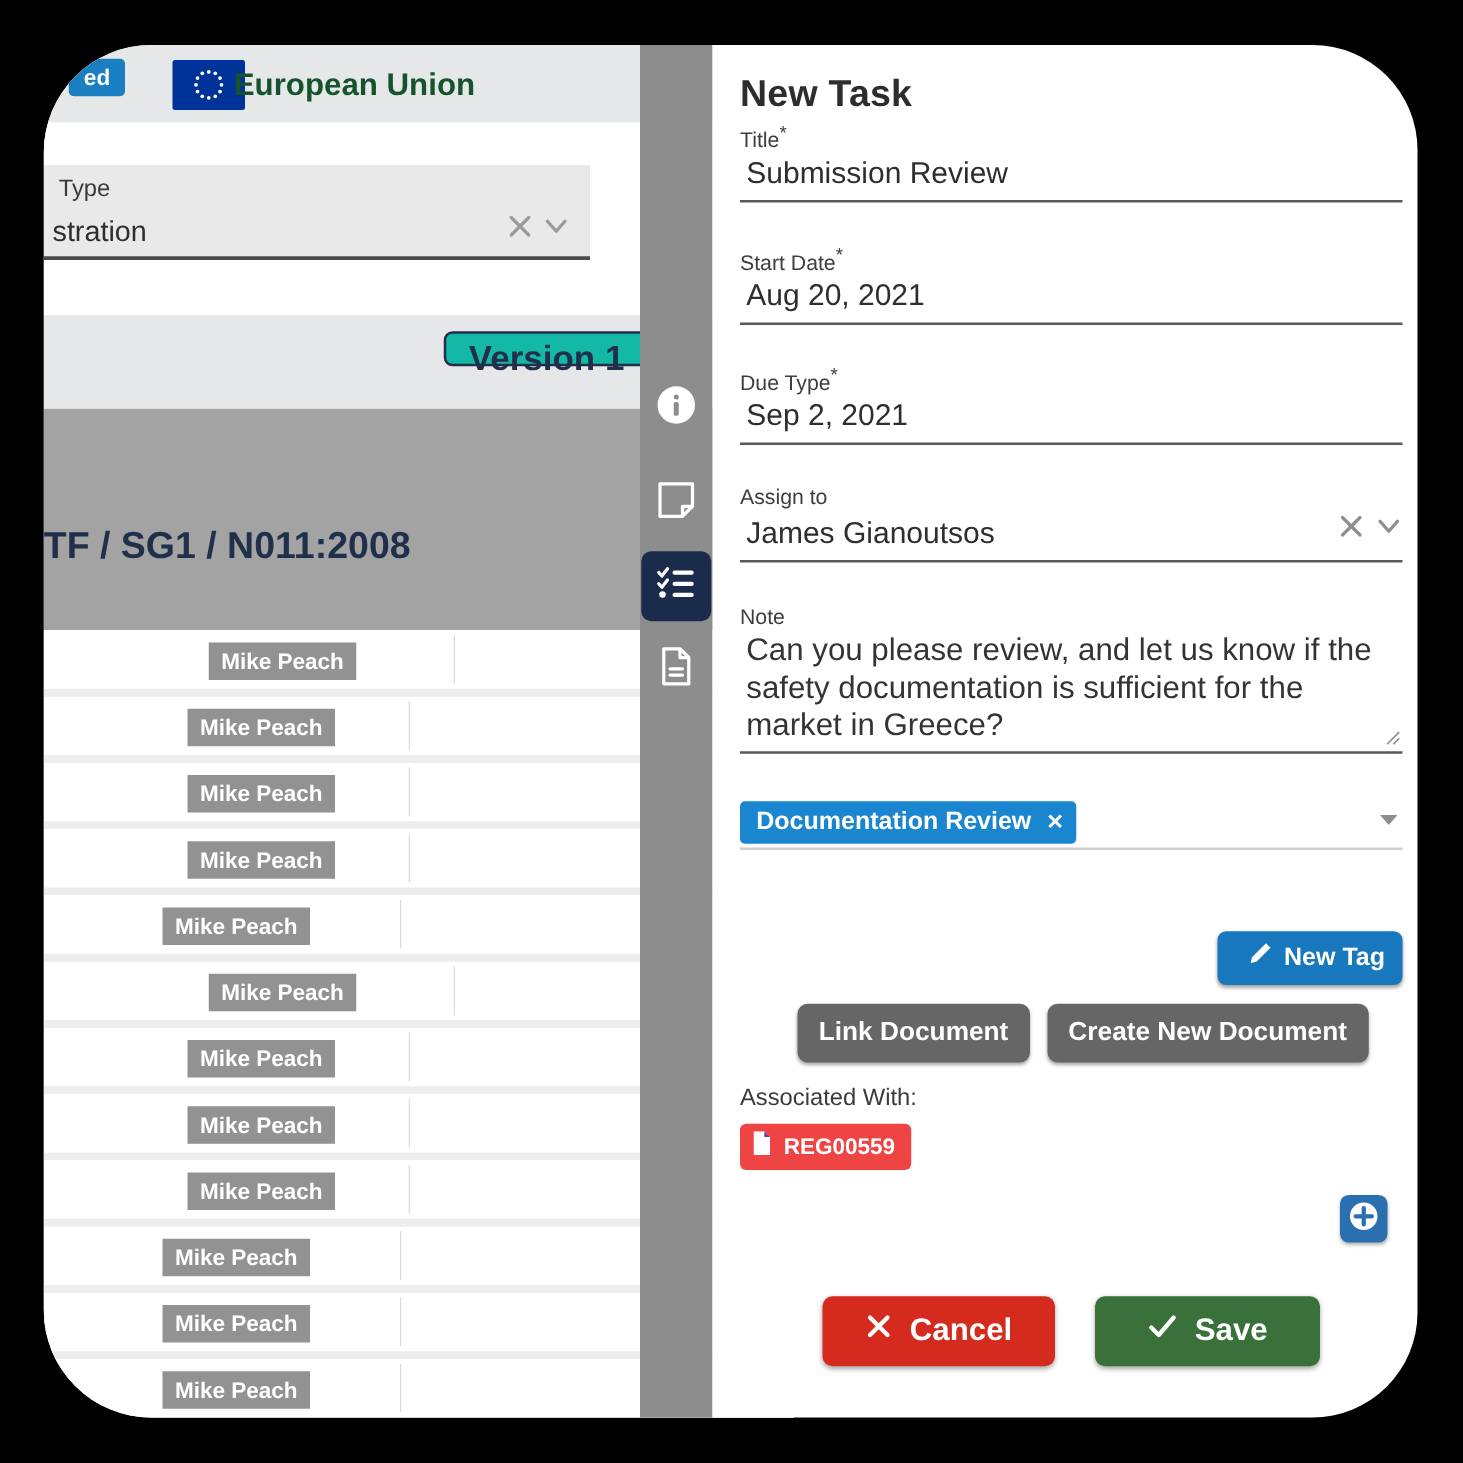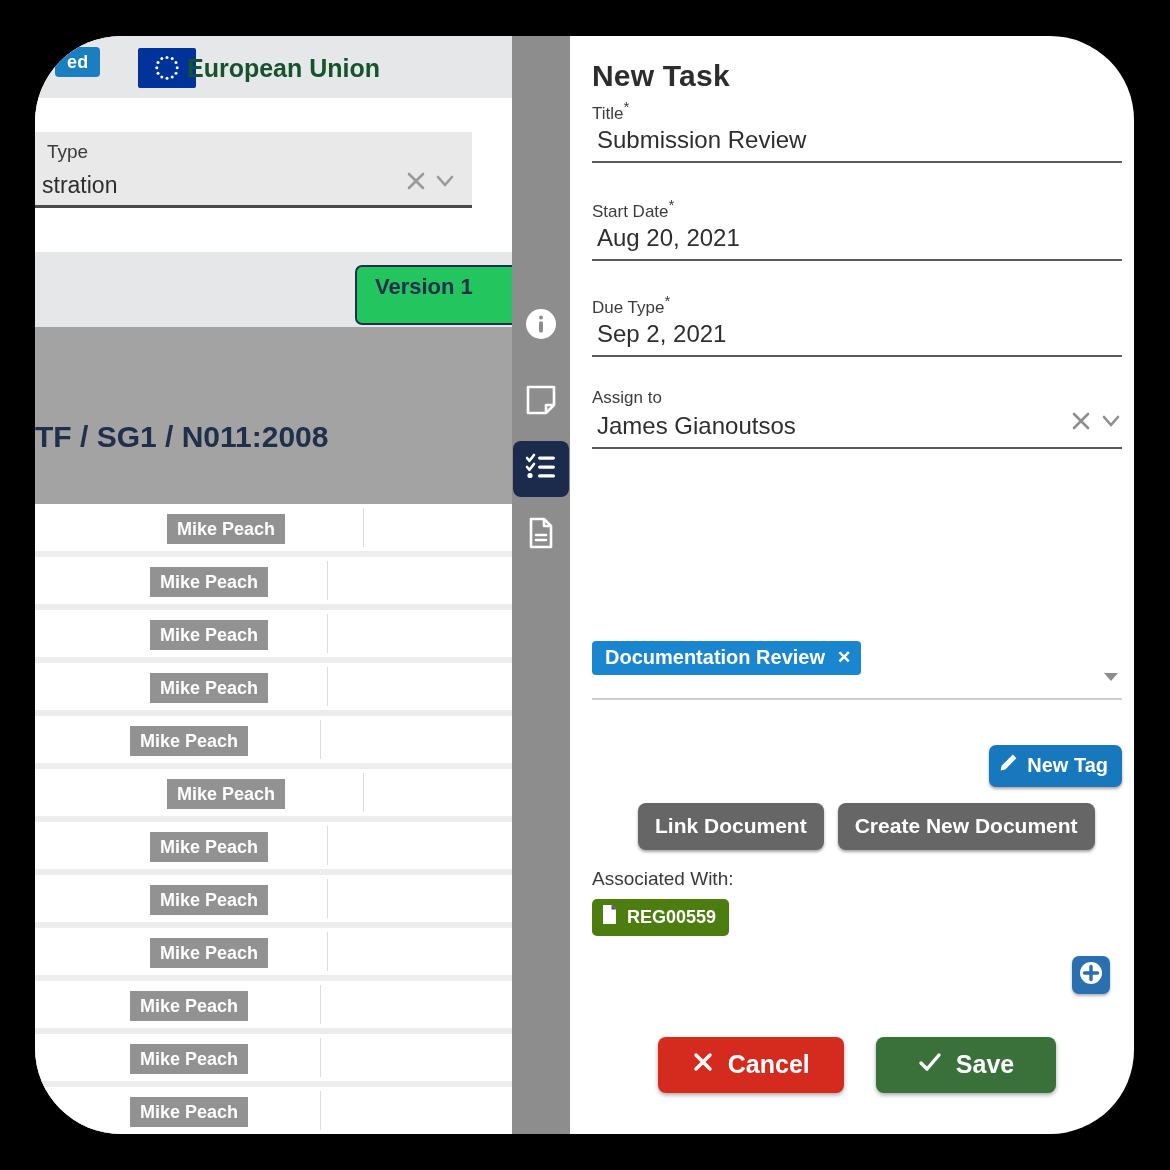--- a/index.html
+++ b/index.html
@@ -111,27 +111,27 @@
 
   .bg-subbar {
     position: absolute;
     left: 0; top: 216px;
     width: 600px; height: 75px;
     background: #e6e7e8;
   }
   .version-btn {
     position: absolute;
     left: 320px; top: 13px;
-    height: 60px;
+    height: 28px;
     min-width: 180px;
-    background: #22c55e;
+    background: #14b8a6;
     border: 2px solid #21304a;
     border-radius: 7px;
     color: #21304a;
-    font-size: 22px;
+    font-size: 28px;
     font-weight: 600;
     line-height: 40px;
     padding: 0 18px;
     white-space: nowrap;
   }
 
   .bg-body {
     position: absolute;
     left: 0; top: 291px;
     width: 600px; height: 807px;
@@ -281,21 +281,21 @@
 
   .tags-label {
     font-size: 17px;
     color: #2f77b5;
     display: block;
     margin-bottom: 8px;
   }
   .tags-row {
     position: relative;
     border-bottom: 2px solid #cfcfcf;
-    padding-bottom: 23px;
+    padding-bottom: 3px;
     display: flex;
     align-items: center;
   }
   .tag-chip {
     display: inline-flex;
     align-items: center;
     gap: 12px;
     background: #1b86d0;
     color: #ffffff;
     font-size: 20px;
@@ -323,21 +323,21 @@
   }
 
   .new-tag-btn {
     position: absolute;
     right: 0; top: 0;
     background: #1878bd;
     color: #ffffff;
     font-size: 20px;
     font-weight: bold;
     border-radius: 7px;
-    padding: 8px 14px 9px 9px;
+    padding: 8px 14px 9px 24px;
     display: inline-flex;
     align-items: center;
     gap: 9px;
     box-shadow: 0 2px 3px rgba(0,0,0,.35);
   }
 
   .gray-btn {
     background: #666666;
     color: #ffffff;
     font-size: 21px;
@@ -348,21 +348,21 @@
   }
 
   .assoc-label {
     font-size: 19px;
     color: #3a3a3a;
   }
   .assoc-chip {
     display: inline-flex;
     align-items: center;
     gap: 10px;
-    background: #4d7c0f;
+    background: #ef4444;
     color: #ffffff;
     font-size: 18px;
     font-weight: bold;
     border-radius: 5px;
     padding: 6px 13px 7px 10px;
     white-space: nowrap;
   }
 
   .fab {
     position: absolute;
@@ -611,20 +611,31 @@
             </span>
             <span>
               <svg width="22" height="22" viewBox="0 0 22 22">
                   <path d="M4 7 L11 15 L18 7" stroke="#8e8e8e" stroke-width="2.6" fill="none" stroke-linecap="round" stroke-linejoin="round"></path>
                 </svg>
             </span>
           </span>
         </div>
       </div>
 
+      <div class="field" style="top:448px">
+        <span class="note-label">Note</span>
+        <div class="note-box">
+          <div class="note-text">Can you please review, and let us know if the safety documentation is sufficient for the market in Greece?</div>
+          <span class="resize-handle">
+            <svg width="14" height="14" viewBox="0 0 14 14">
+                <path d="M13 4 L4 13 M13 9 L9 13" stroke="#8b8b8b" stroke-width="1.4" fill="none" stroke-linecap="round"></path>
+              </svg>
+          </span>
+        </div>
+      </div>
 
       <div class="field" style="top:597px">
         <span class="tags-label"></span>
         <div class="tags-row">
           <span class="tag-chip">
             <span>Documentation Review</span>
             <span class="tag-x">✕</span>
           </span>
           <span class="tags-caret">
             <svg width="18" height="12" viewBox="0 0 18 12">

